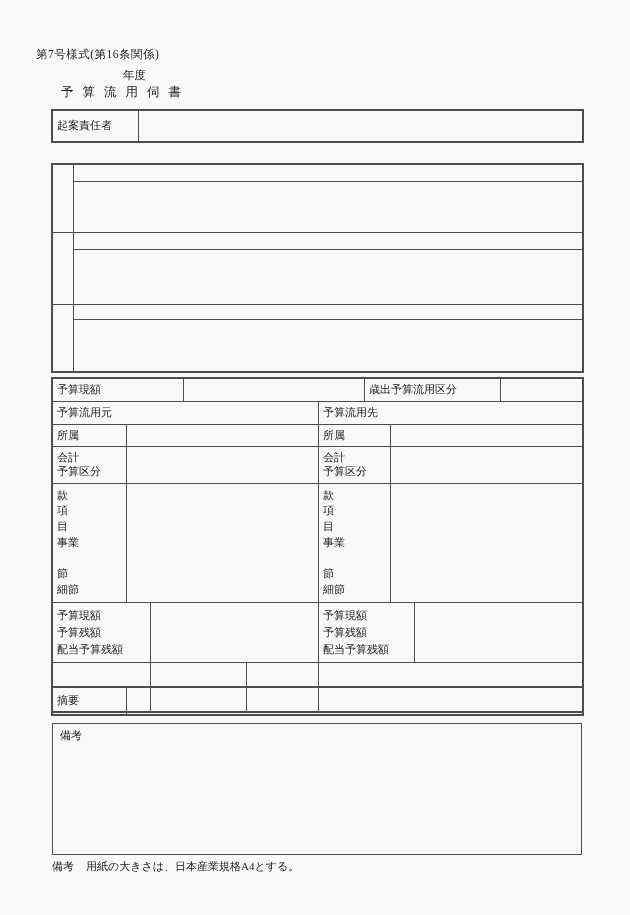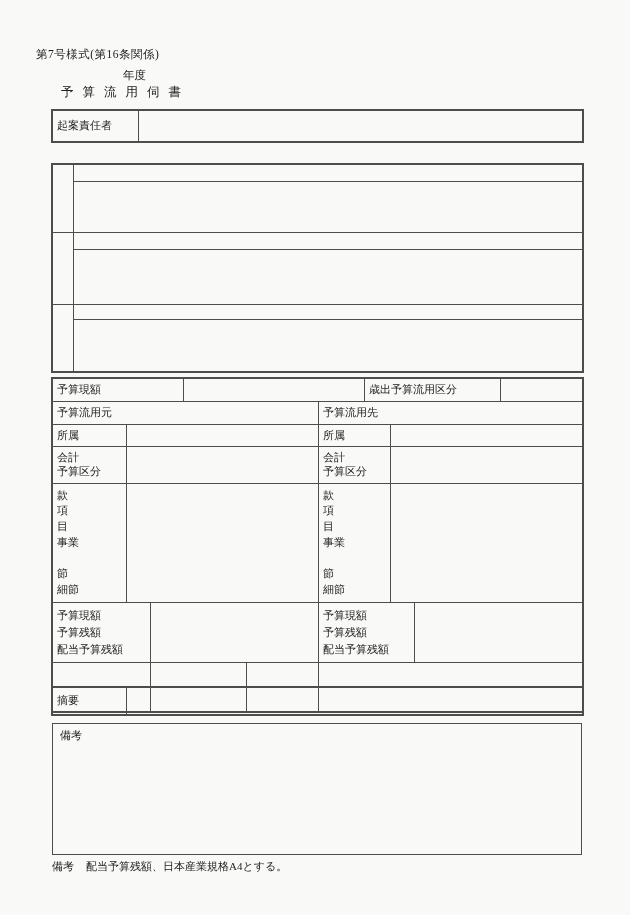--- a/index.html
+++ b/index.html
@@ -191,16 +191,16 @@
       <td></td>
     </tr>
   </tbody>
     </table>
 
   <div class="abs remarks-box">
     <div class="remarks-label">備考</div>
   </div>
 
   <div class="abs footnote">
-    <span class="gap">備考</span><span>配当予算残額、日本産業規格A4とする。</span>
+    <span class="gap">備考</span><span>用紙の大きさは、日本産業規格A4とする。</span>
   </div>
 
 </div>
 
 </body></html>

